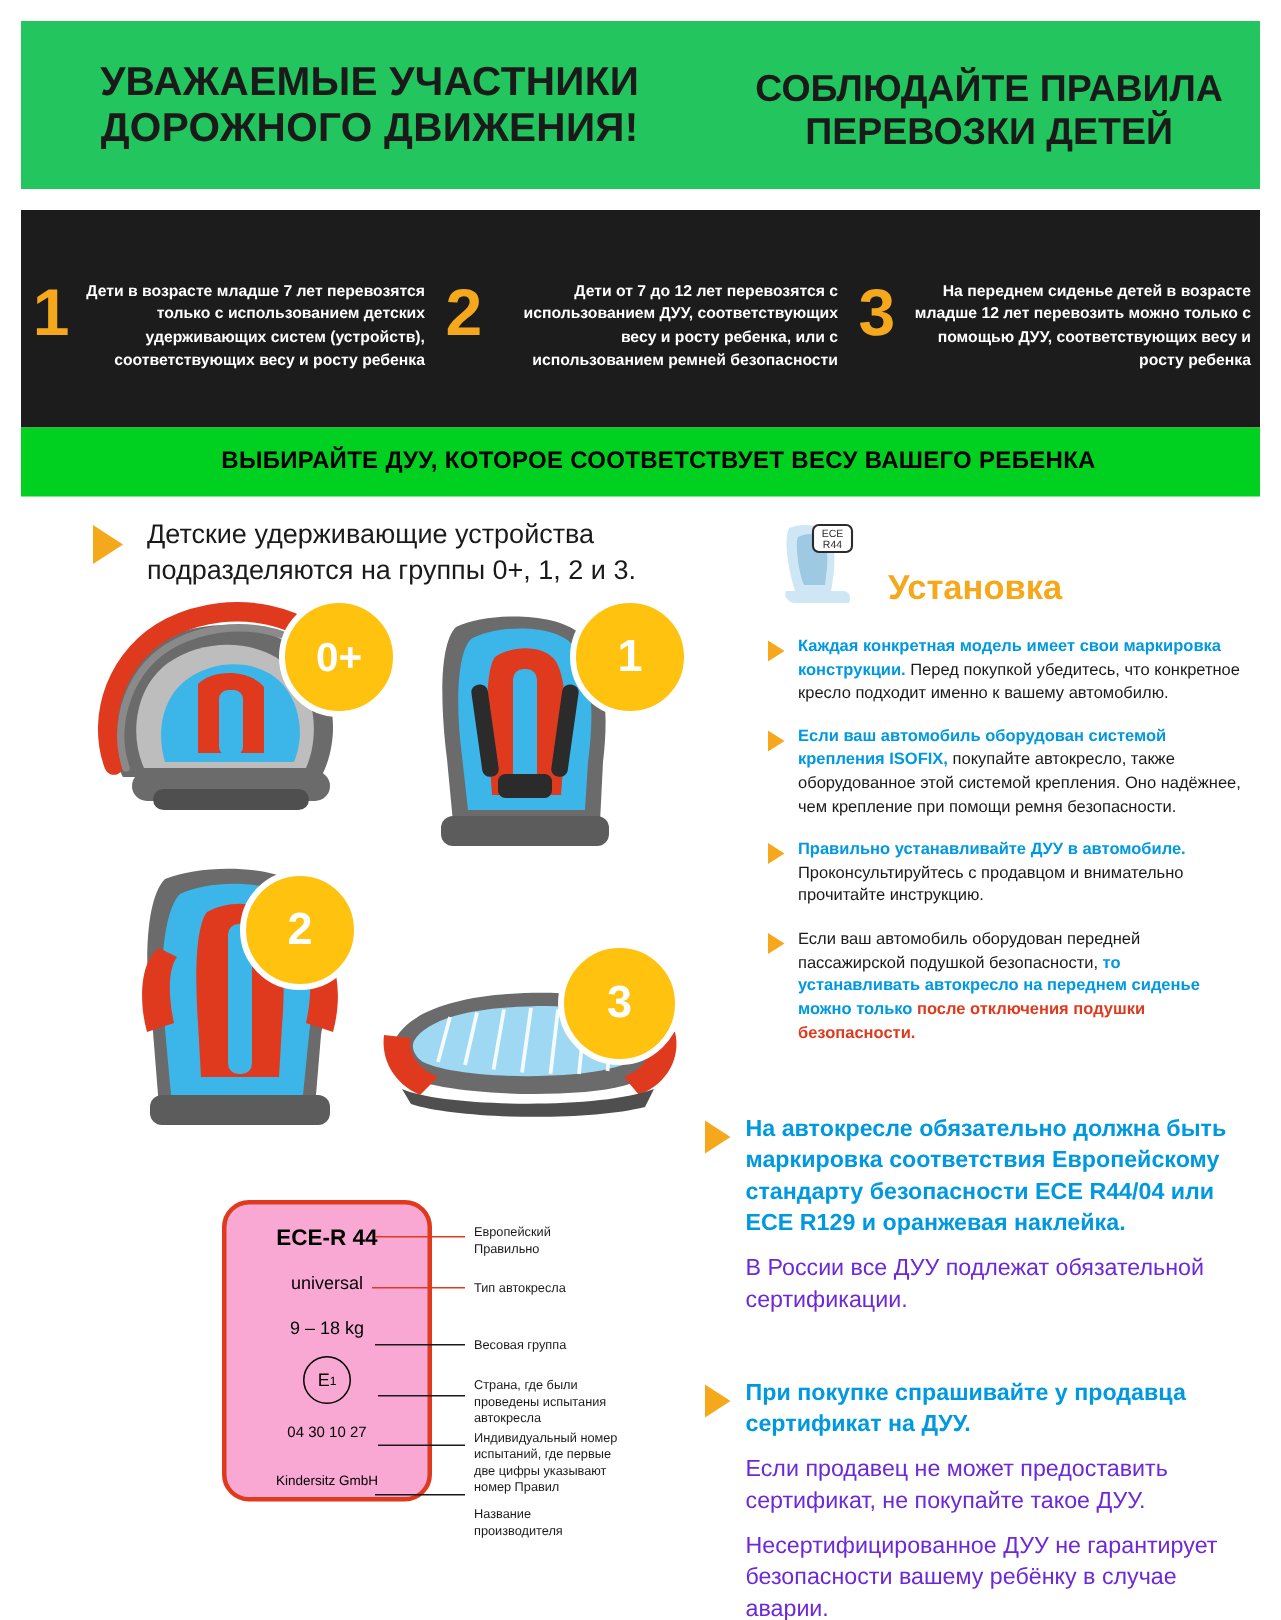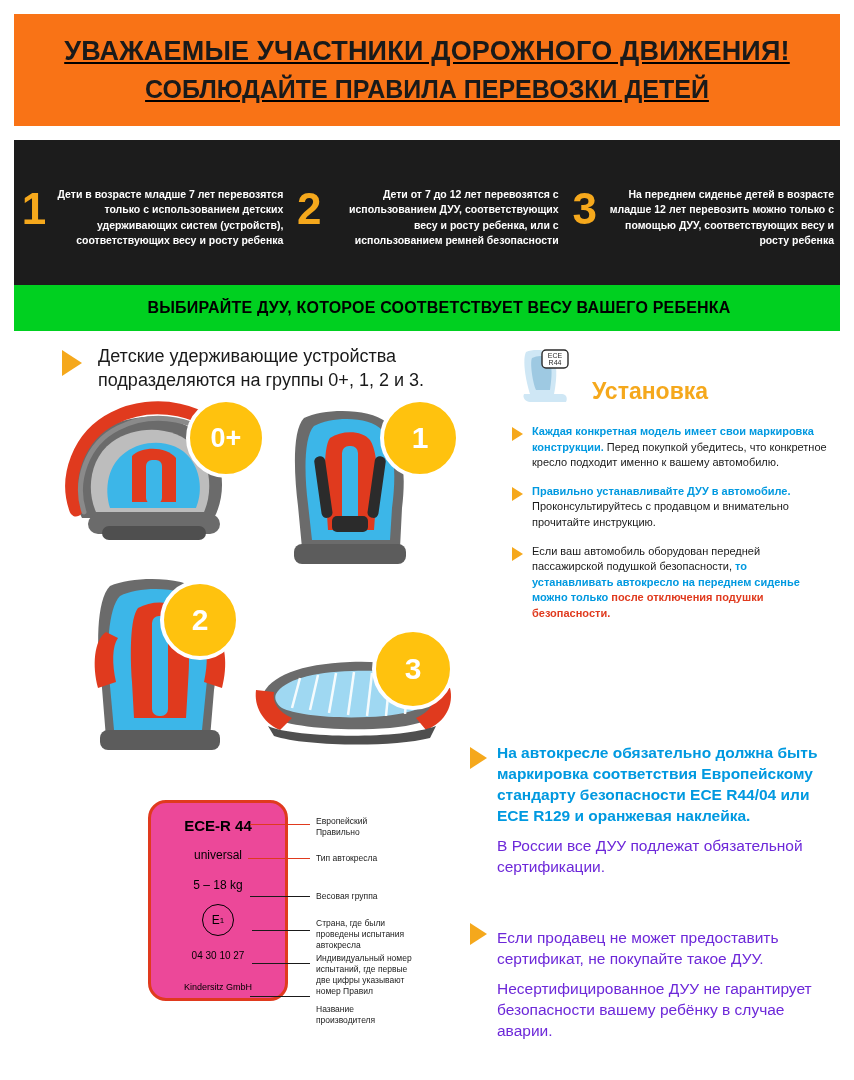--- a/index.html
+++ b/index.html
@@ -21,26 +21,25 @@
     background: #ffffff;
   }
 
   
   .header {
     position: absolute;
     left: 14px;
     top: 14px;
     width: 826px;
     height: 112px;
-    background: #f97316;
-    display: flex;
-    flex-direction: column;
+    background: #22c55e;
+    display: flex;
+    flex-direction: row;
     align-items: center;
     justify-content: center;
-    text-decoration: underline;
   }
   .header .line1 {
     font-size: 27px;
     font-weight: bold;
     color: #1a1a1a;
     letter-spacing: 0.2px;
     text-align: center;
     line-height: 1.15;
   }
   .header .line2 {
@@ -201,21 +200,21 @@
 
   
   .ece-box {
     position: absolute;
     left: 148px;
     top: 800px;
     width: 134px;
     height: 195px;
     border: 3px solid #e03a1e;
     border-radius: 18px;
-    background: #ec4899;
+    background: #f9a8d4;
     text-align: center;
   }
   .ece-box .t1 { font-size: 15px; font-weight: bold; color: #000; margin-top: 14px; }
   .ece-box .t2 { font-size: 12px; color: #000; margin-top: 14px; }
   .ece-box .t3 { font-size: 12px; color: #000; margin-top: 16px; }
   .ece-circle {
     width: 30px; height: 30px; border: 1.6px solid #000; border-radius: 50%;
     margin: 12px auto 0; display: flex; align-items: center; justify-content: center;
     font-size: 12px;
   }
@@ -362,20 +361,28 @@
 
     <div class="install-item">
       <div class="bullet">
           <div class="tri-sm"></div>
         </div>
       <div class="body">
         <span class="blue">Каждая конкретная модель имеет свои маркировка конструкции.</span><span> Перед покупкой убедитесь, что конкретное кресло подходит именно к вашему автомобилю.</span>
       </div>
     </div>
 
+    <div class="install-item">
+      <div class="bullet">
+          <div class="tri-sm"></div>
+        </div>
+      <div class="body">
+        <span class="blue">Если ваш автомобиль оборудован системой крепления ISOFIX,</span><span> покупайте автокресло, также оборудованное этой системой крепления. Оно надёжнее, чем крепление при помощи ремня безопасности.</span>
+      </div>
+    </div>
 
     <div class="install-item">
       <div class="bullet">
           <div class="tri-sm"></div>
         </div>
       <div class="body">
         <span class="blue">Правильно устанавливайте ДУУ в автомобиле.</span><span> Проконсультируйтесь с продавцом и внимательно прочитайте инструкцию.</span>
       </div>
     </div>
 
@@ -386,21 +393,21 @@
       <div class="body">
         <span>Если ваш автомобиль оборудован передней пассажирской подушкой безопасности, </span><span class="blue">то устанавливать автокресло на переднем сиденье можно только </span><span class="red-b">после отключения подушки безопасности.</span>
       </div>
     </div>
 
   </div>
 
   <div class="ece-box">
     <div class="t1">ECE-R 44</div>
     <div class="t2">universal</div>
-    <div class="t3">5 – 18 kg</div>
+    <div class="t3">9 – 18 kg</div>
     <div class="ece-circle">
       <span>E</span>
         <sub>1</sub>
     </div>
     <div class="t4">04 30 10 27</div>
     <div class="t5">Kindersitz GmbH</div>
   </div>
 
   <div class="leader red" style="left:250px; top:824px; width:60px;"></div>
   <div class="leader red" style="left:248px; top:858px; width:62px;"></div>
@@ -427,19 +434,20 @@
       </div>
     </div>
   </div>
 
   <div class="bottom-block" style="top:918px;">
     <div class="bottom-item">
       <div class="bullet">
           <div class="tri-md"></div>
         </div>
       <div class="body">
+        <span class="bb-blue">При покупке спрашивайте у продавца сертификат на ДУУ.</span>
         <div class="sub-p bb-dark">Если продавец не может предоставить сертификат, не покупайте такое ДУУ.</div>
         <div class="sub-p bb-dark">Несертифицированное ДУУ не гарантирует безопасности вашему ребёнку в случае аварии.</div>
       </div>
     </div>
   </div>
 
 </div>
 
 </body></html>

